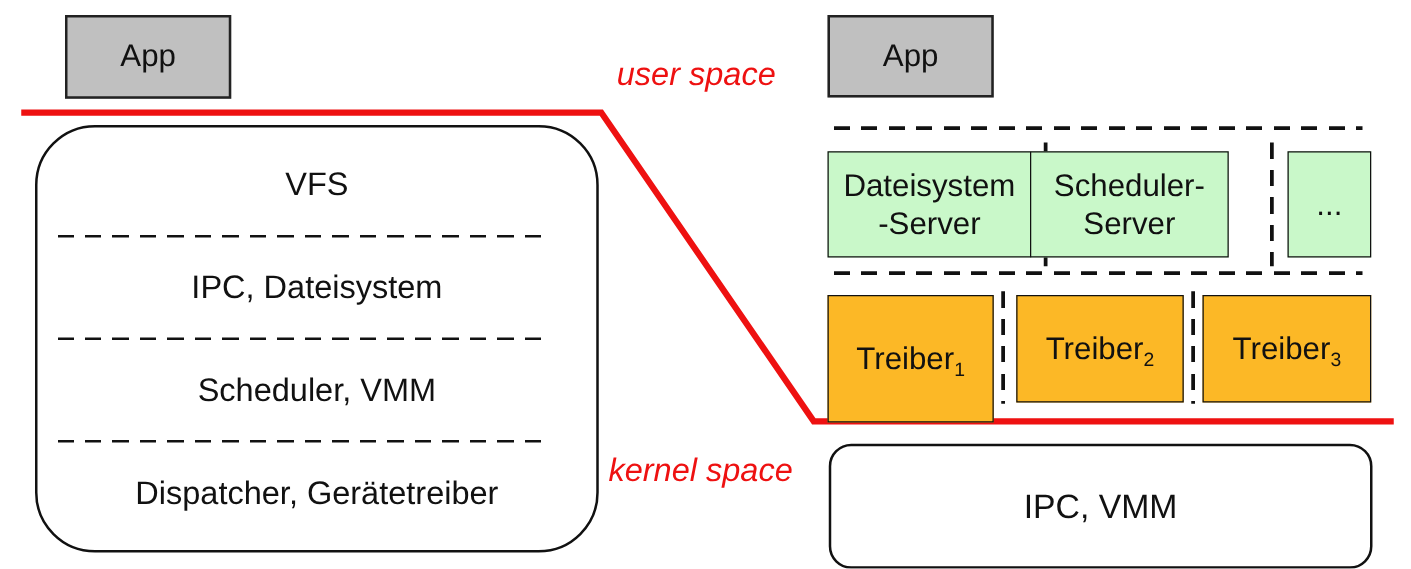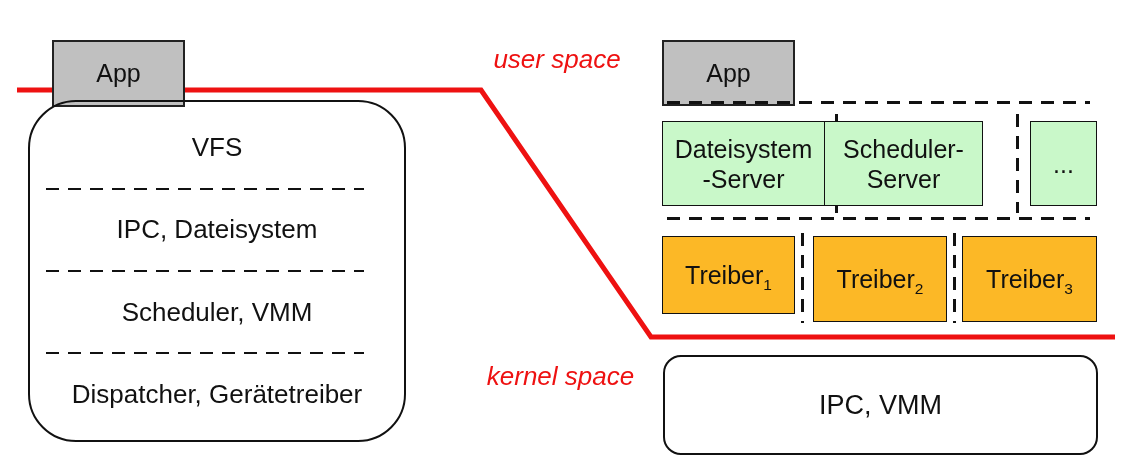--- a/index.html
+++ b/index.html
@@ -16,21 +16,20 @@
   }
   .abs{position:absolute;}
   .box{
     display:flex;align-items:center;justify-content:center;
     box-sizing:border-box;text-align:center;
   }
   .app-box{
     background:var(--box-gray);
     border:2.5px solid #222;
     font-size:25px;
-    margin-top:28px;
   }
   .monolith{
     border:2px solid #111;border-radius:48px;
     display:flex;flex-direction:column;box-sizing:border-box;
     padding:6px 0;
   }
   .layer{
     flex:1;display:flex;align-items:center;justify-content:center;
     font-size:26px;
   }
@@ -70,21 +69,21 @@
 <div class="stage">
 
   <svg class="abs boundary" style="left:0;top:0;" width="1129" height="455" viewBox="0 0 1129 455">
     <polyline points="17,90 481,90 651,337 1115,337" fill="none" stroke="#ee1111" stroke-width="5" stroke-linejoin="miter"></polyline>
   </svg>
 
   <div class="abs box app-box" style="left:52px;top:12px;width:133px;height:67px;">
     <span>App</span>
   </div>
 
-  <div class="abs monolith" style="left:28px;top:100px;width:378px;height:342px;">
+  <div class="abs monolith" style="left:28px;top:100px;width:451px;height:342px;">
     <div class="layer">
       <span>VFS</span>
     </div>
     <div class="hdash inset"></div>
     <div class="layer">
       <span>IPC, Dateisystem</span>
     </div>
     <div class="hdash inset"></div>
     <div class="layer">
       <span>Scheduler, VMM</span>
@@ -113,21 +112,21 @@
     <span>Scheduler-</span>
     <span>Server</span>
   </div>
   <div class="abs vdash" style="left:1016px;top:114px;height:99px;"></div>
   <div class="abs box server-box" style="left:1030px;top:121px;width:67px;height:85px;">
     <span>...</span>
   </div>
 
   <div class="abs hdash" style="left:667px;top:217px;width:423px;"></div>
 
-  <div class="abs box driver-box" style="left:662px;top:236px;width:133px;height:78px;">
+  <div class="abs box driver-box" style="left:662px;top:236px;width:133px;height:102px;">
     <span><span>Treiber</span><sub>1</sub></span>
   </div>
   <div class="abs vdash" style="left:801px;top:233px;height:90px;"></div>
   <div class="abs box driver-box" style="left:813px;top:236px;width:134px;height:86px;">
     <span><span>Treiber</span><sub>2</sub></span>
   </div>
   <div class="abs vdash" style="left:953px;top:233px;height:90px;"></div>
   <div class="abs box driver-box" style="left:962px;top:236px;width:135px;height:86px;">
     <span><span>Treiber</span><sub>3</sub></span>
   </div>

